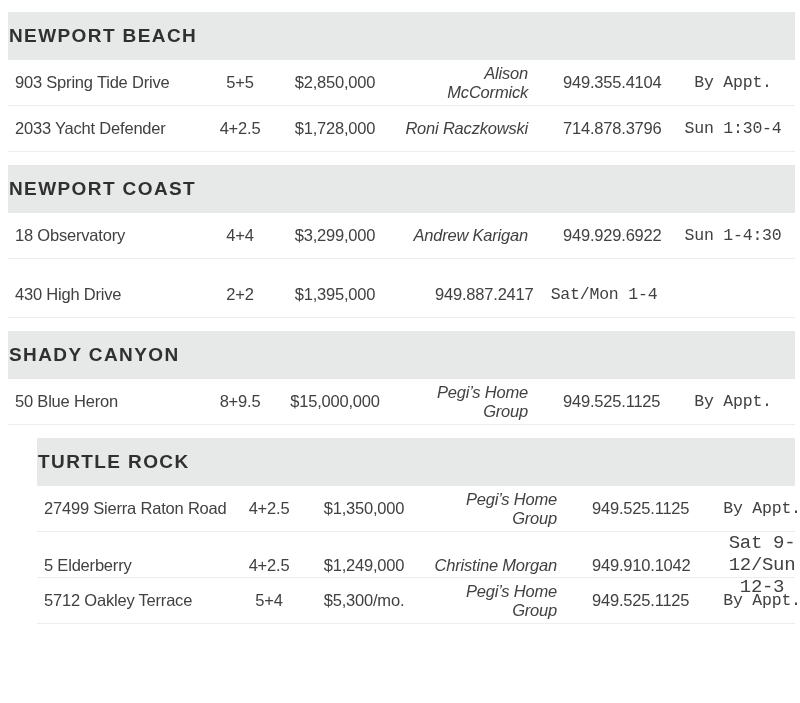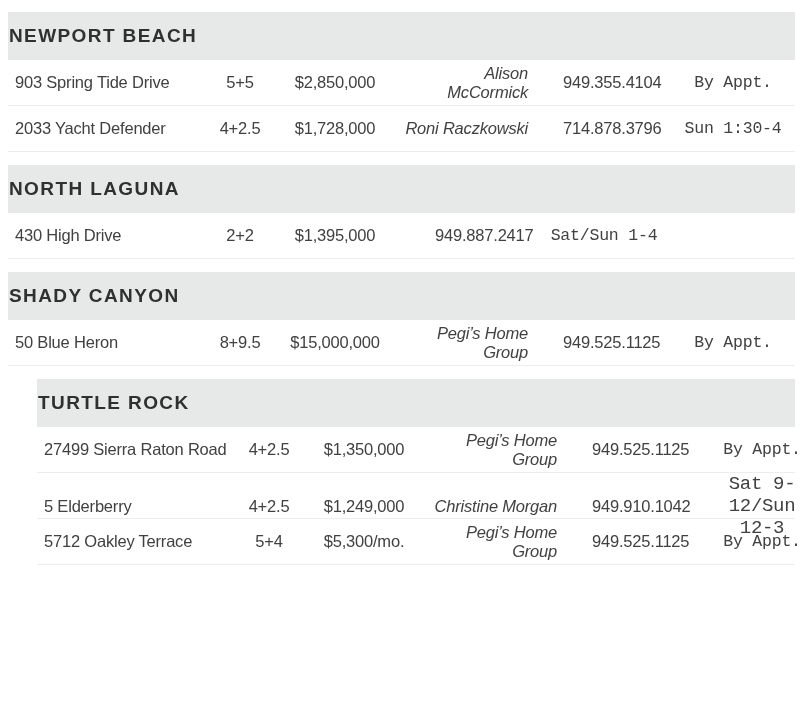--- a/index.html
+++ b/index.html
@@ -68,31 +68,41 @@
     <div class="listing-row">
       <span class="cell-address">2033 Yacht Defender</span>
       <span class="cell-beds">4+2.5</span>
       <span class="cell-price">$1,728,000</span>
       <span class="cell-agent">Roni Raczkowski</span>
       <span class="cell-phone">714.878.3796</span>
       <span class="cell-open">Sun 1:30-4</span>
     </div>
   </div>
 
+  <div class="section">
+    <div class="section-header">
+      <span class="section-title">NEWPORT COAST</span>
+    </div>
+    <div class="listing-row">
+      <span class="cell-address">18 Observatory</span>
+      <span class="cell-beds">4+4</span>
+      <span class="cell-price">$3,299,000</span>
+      <span class="cell-agent">Andrew Karigan</span>
+      <span class="cell-phone">949.929.6922</span>
+      <span class="cell-open">Sun 1-4:30</span>
+    </div>
+  </div>
 
   <div class="section">
-    <div class="section-header">
-      <span class="section-title">NORTH LAGUNA</span>
-    </div>
     <div class="listing-row">
       <span class="cell-address">430 High Drive</span>
       <span class="cell-beds">2+2</span>
       <span class="cell-price">$1,395,000</span>
       <span class="cell-phone">949.887.2417</span>
-      <span class="cell-open">Sat/Sun 1-4</span>
+      <span class="cell-open">Sat/Mon 1-4</span>
     </div>
   </div>
 
   <div class="section">
     <div class="section-header">
       <span class="section-title">SHADY CANYON</span>
     </div>
     <div class="listing-row">
       <span class="cell-address">50 Blue Heron</span>
       <span class="cell-beds">8+9.5</span>

